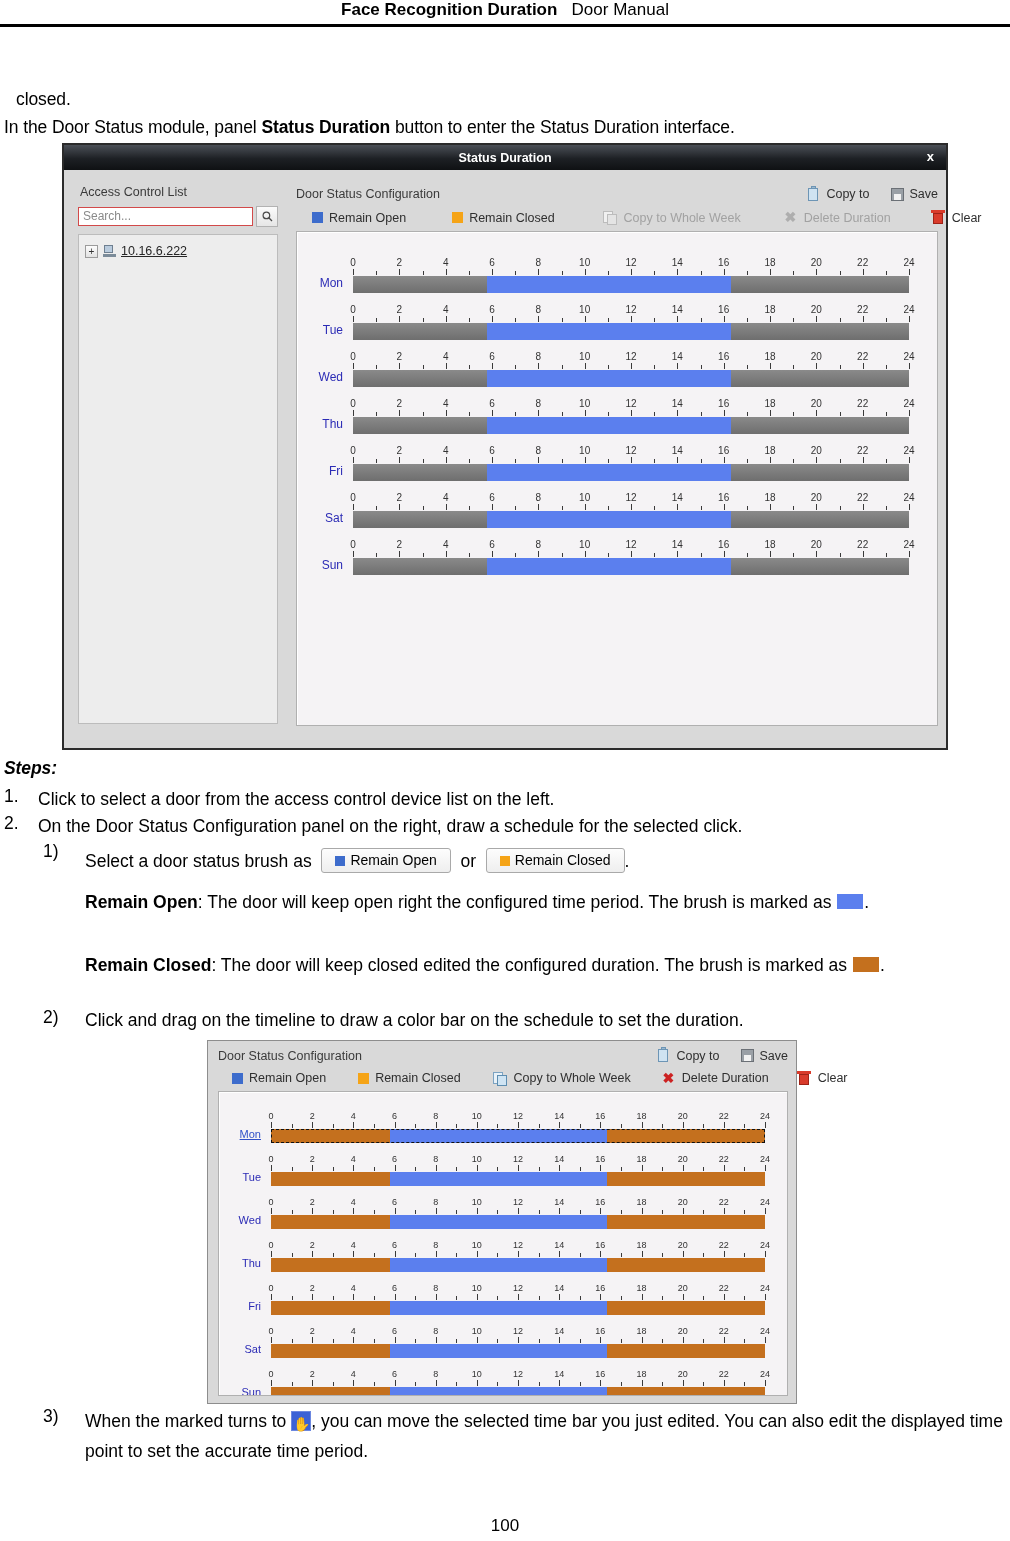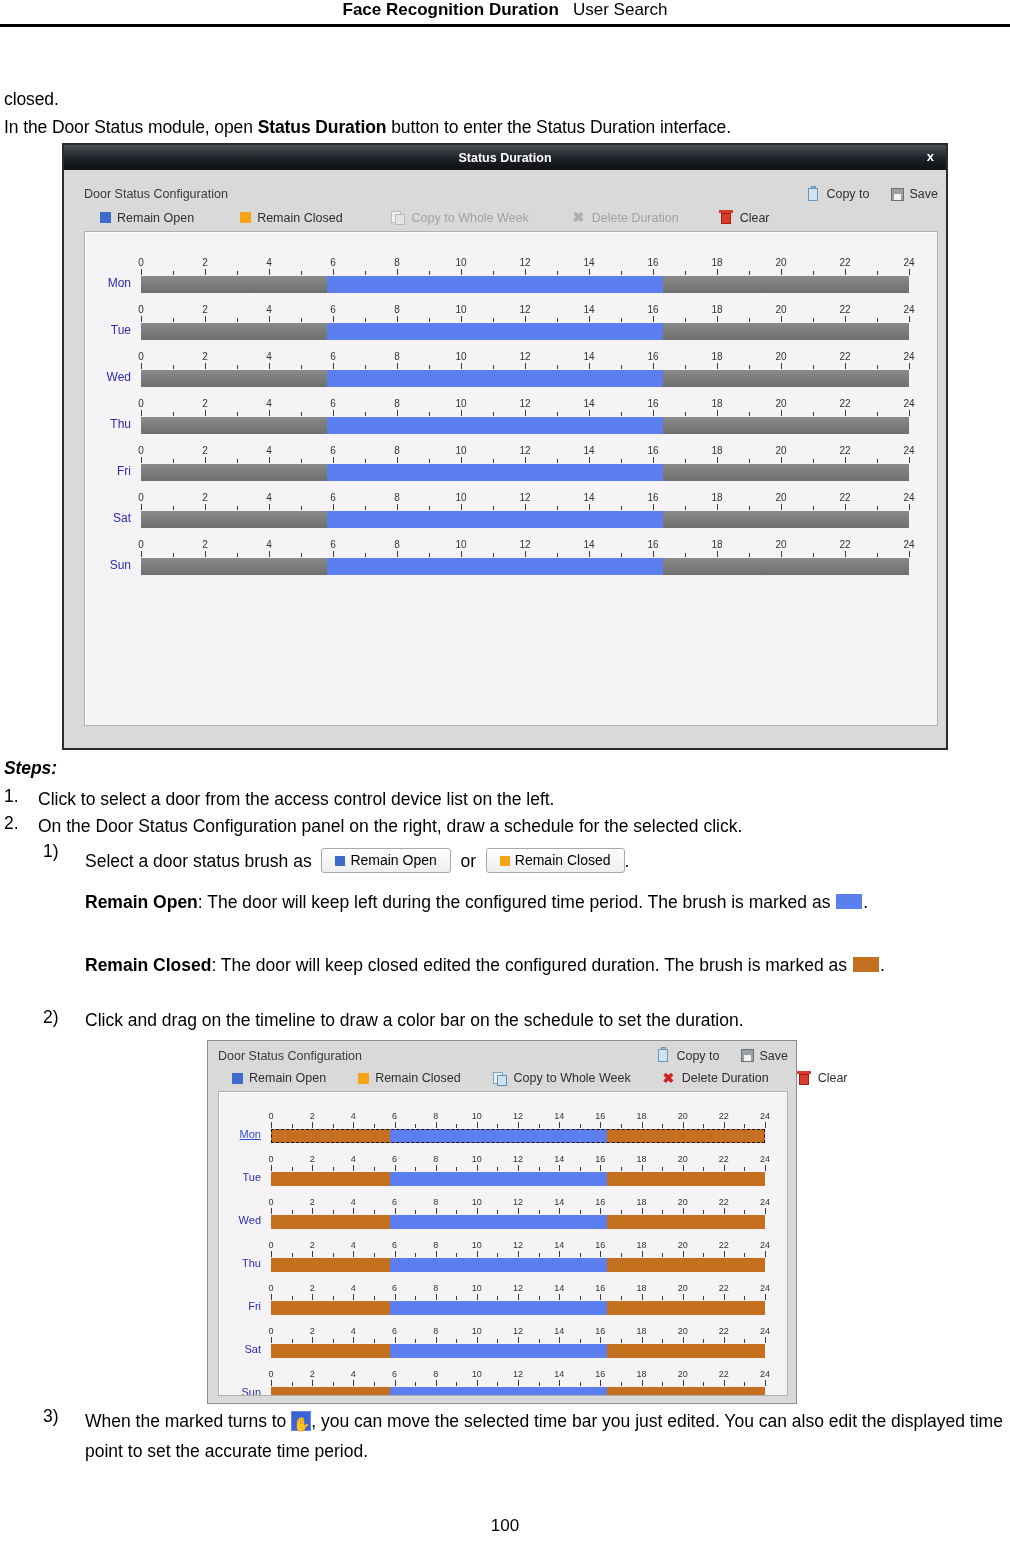--- a/index.html
+++ b/index.html
@@ -34,21 +34,21 @@
 
   
   .body-text {
     position: absolute;
     font-size: 17.5px;
     line-height: 26px;
     letter-spacing: -0.1px;
   }
   .b { font-weight: bold; }
 
-  #line-closed { left: 4px; top: 86px; }
+  #line-closed { left: 16px; top: 86px; }
   #line-intro  { left: 4px; top: 114px; }
   #steps-label { left: 4px; top: 755px; font-weight: bold; font-style: italic; }
 
   .step-num {
     position: absolute;
     font-size: 17.5px;
   }
   .step-txt {
     position: absolute;
     font-size: 17.5px;
@@ -477,37 +477,56 @@
   #dlg-small .tl-ticks { bottom: 15px; }
   #dlg-small .tl-bar { height: 14px; }
   #dlg-small .tick-lbl { font-size: 9px; }
 </style>
 </head>
 <body>
 
 <div class="page-header">
   <span class="hdr-bold">Face Recognition Duration</span>
   <span>&nbsp;</span>
-  <span>User Search</span>
+  <span>Door Manual</span>
 </div>
 <div class="hdr-rule"></div>
 
 <div class="body-text" id="line-closed">closed.</div>
 <div class="body-text" id="line-intro">
-  <span>In the Door Status module, open </span><span class="b">Status Duration</span><span> button to enter the Status Duration interface.</span>
+  <span>In the Door Status module, panel </span><span class="b">Status Duration</span><span> button to enter the Status Duration interface.</span>
 </div>
 
 <div class="dialog" id="dlg-main">
   <div class="dlg-titlebar">
     <span>Status Duration</span>
     <span class="dlg-close">x</span>
   </div>
 
   <div class="dlg-body">
 
+    <div class="acl">
+      <div class="acl-title">Access Control List</div>
+      <div class="acl-search-row">
+        <div class="acl-search">Search...</div>
+        <div class="acl-search-btn">
+          <svg width="11" height="11" viewBox="0 0 11 11" aria-hidden="true">
+            <circle cx="4.4" cy="4.4" r="3.3" fill="none" stroke="#4a4a4a" stroke-width="1.2"></circle>
+            <line x1="6.8" y1="6.8" x2="10" y2="10" stroke="#4a4a4a" stroke-width="1.3"></line>
+          </svg>
+        </div>
+      </div>
+      <div class="acl-tree">
+        <div class="tree-node">
+          <span class="tree-expander">+</span>
+          <span class="tree-dev-icon"></span>
+          <span class="tree-label">10.16.6.222</span>
+        </div>
+      </div>
+    </div>
 
     <div class="dsc">
       <div class="dsc-header">
         <span class="title">Door Status Configuration</span>
         <span class="tool-link">
           <span class="ic ic-clip"></span>
           <span>Copy to</span>
         </span>
         <span class="tool-link">
           <span class="ic ic-save"></span>
@@ -906,21 +925,21 @@
 
 <div class="step-num" id="sub1-num">1)</div>
 <div class="step-txt" id="sub1-txt">
   <span>Select a door status brush as</span>&nbsp;
   <span class="mini-btn"><span class="chip chip-blue"></span><span>Remain Open</span></span>
   &nbsp;<span>or</span>&nbsp;
   <span class="mini-btn"><span class="chip chip-orange"></span><span>Remain Closed</span></span><span>.</span>
 </div>
 
 <div class="para-block" id="para-open">
-  <span class="b">Remain Open</span><span>: The door will keep left during the configured time period. The brush is marked as</span>
+  <span class="b">Remain Open</span><span>: The door will keep open right the configured time period. The brush is marked as</span>
   <span class="sw-inline sw-blue"></span><span>.</span>
 </div>
 
 <div class="para-block" id="para-closed">
   <span class="b">Remain Closed</span><span>: The door will keep closed edited the configured duration. The brush is marked as</span>
   <span class="sw-inline sw-orange"></span><span>.</span>
 </div>
 
 <div class="step-num" id="sub2-num">2)</div>
 <div class="step-txt" id="sub2-txt">Click and drag on the timeline to draw a color bar on the schedule to set the duration.</div>

